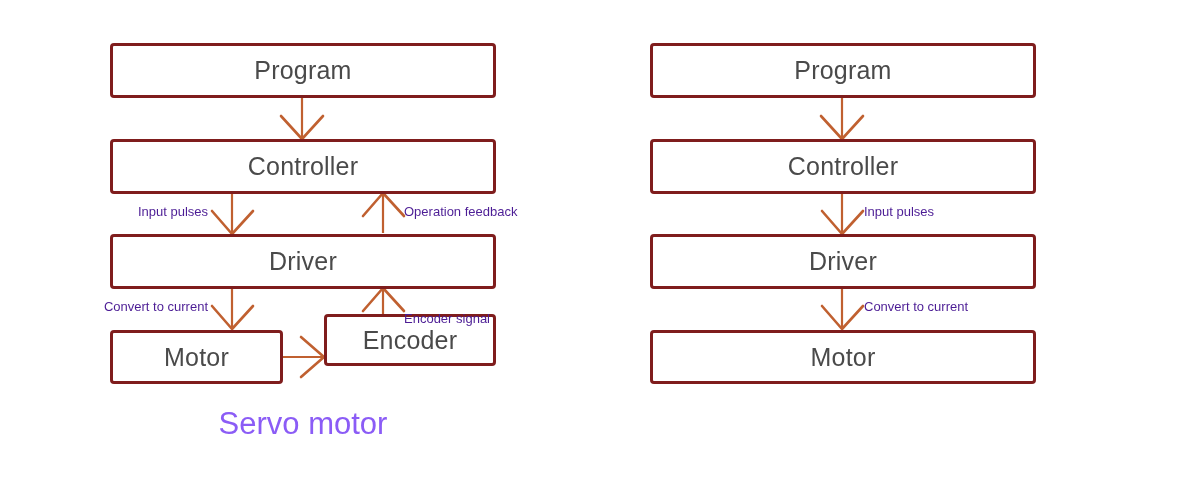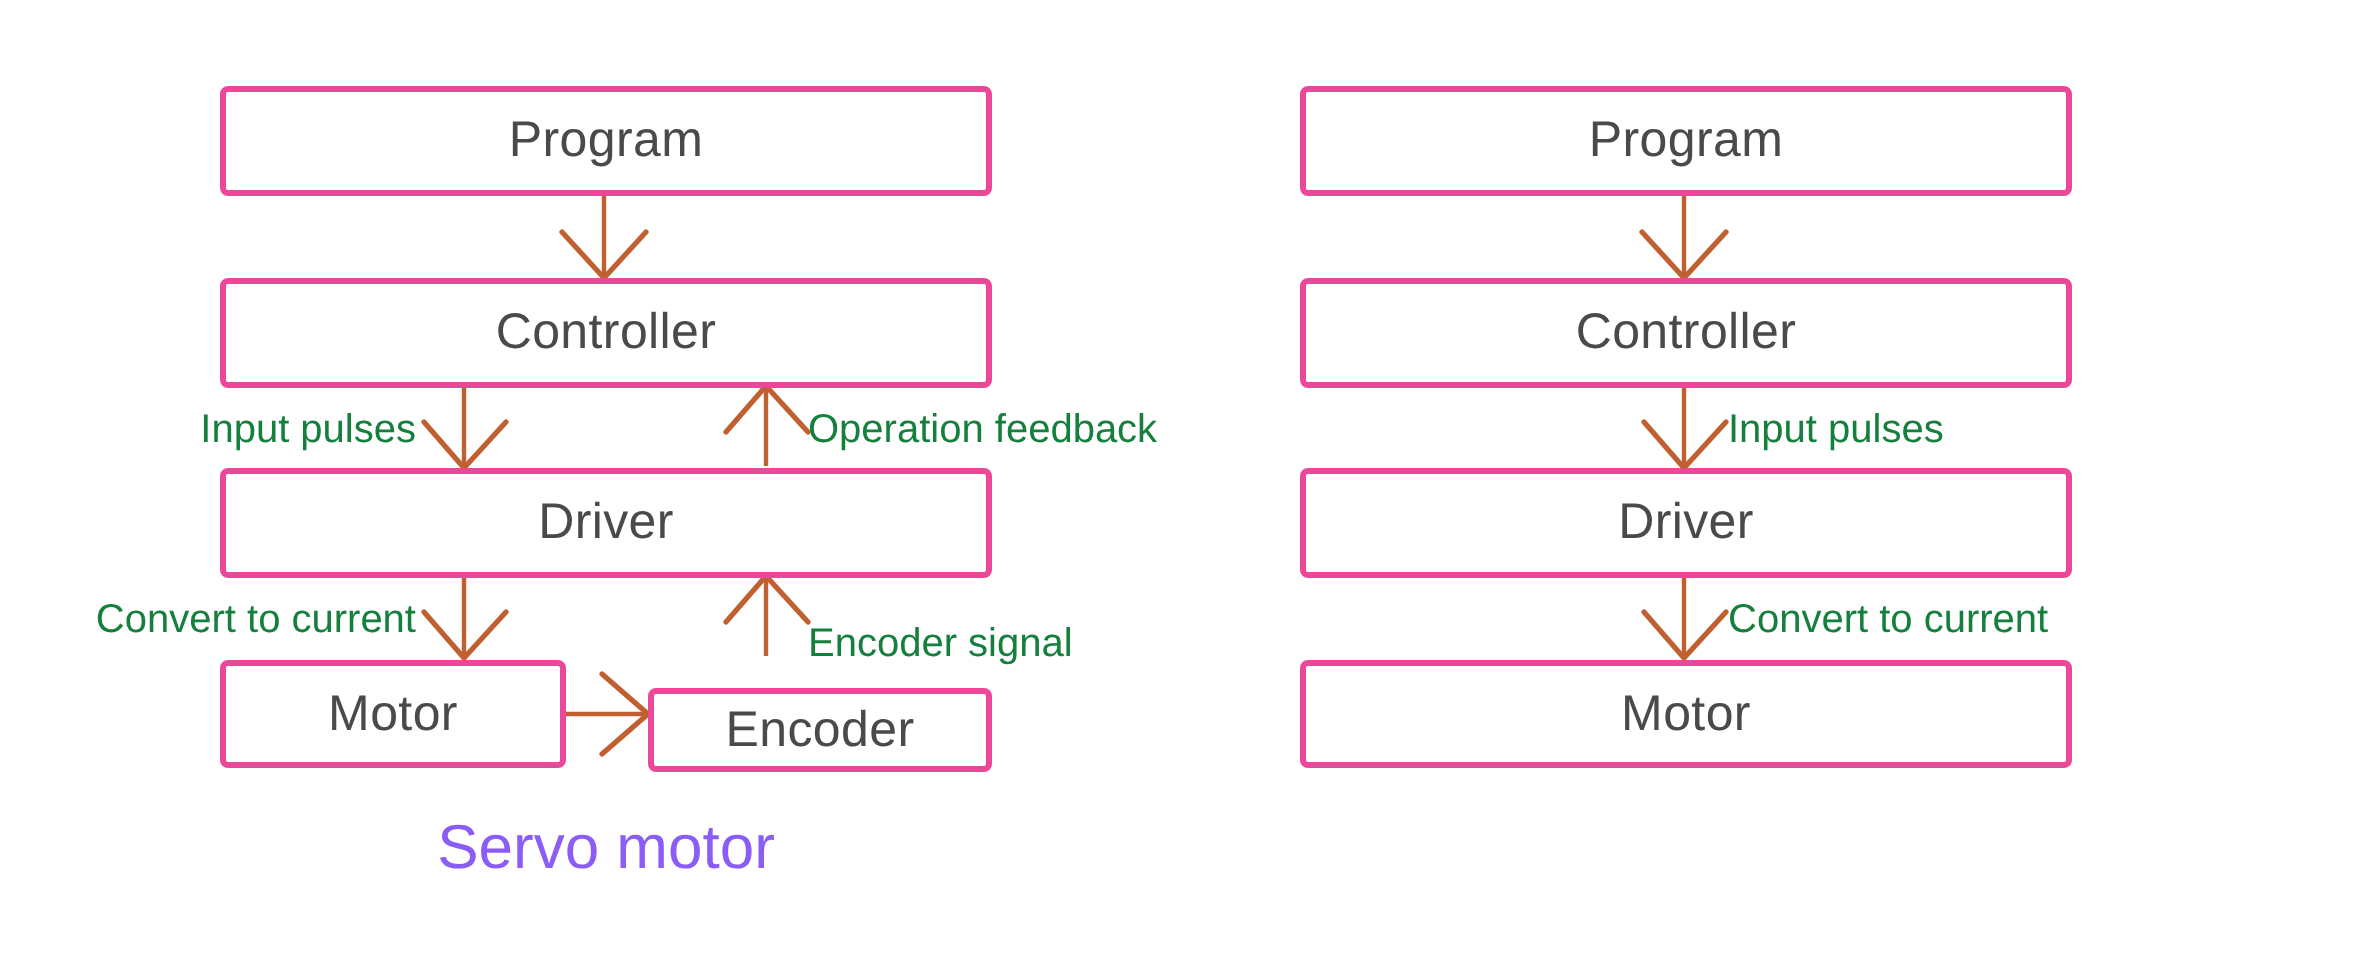--- a/index.html
+++ b/index.html
@@ -23,40 +23,40 @@
   }
   .svg-layer {
     position: absolute;
     left: 0; top: 0;
     width: 1179px;
     height: 486px;
   }
   .node-box {
     position: absolute;
     box-sizing: border-box;
-    border: 3px solid #ec4899;
+    border: 3px solid #7f1d1d;
     border-radius: 4px;
     background: #ffffff;
     display: flex;
     align-items: center;
     justify-content: center;
   }
   .node-label {
     font-family: "Liberation Sans", sans-serif;
     font-size: 25px;
     color: #4a4a4a;
     letter-spacing: 0.2px;
     line-height: 1;
     white-space: nowrap;
   }
   .edge-label {
     position: absolute;
     font-family: "Liberation Sans", sans-serif;
-    font-size: 20px;
-    color: #15803d;
+    font-size: 13px;
+    color: #4c1d95;
     white-space: nowrap;
     line-height: 1;
   }
   .edge-label.right-anchor { text-align: right; }
   .caption {
     position: absolute;
     font-family: "Liberation Sans", sans-serif;
     font-size: 31px;
     color: #8b5cf6;
     white-space: nowrap;
@@ -126,21 +126,21 @@
   </div>
 
   <div class="node-box" style="left:110px; top:234px; width:386px; height:55px;">
     <span class="node-label">Driver</span>
   </div>
 
   <div class="node-box" style="left:110px; top:330px; width:173px; height:54px;">
     <span class="node-label">Motor</span>
   </div>
 
-  <div class="node-box" style="left:324px; top:344px; width:172px; height:42px;">
+  <div class="node-box" style="left:324px; top:314px; width:172px; height:52px;">
     <span class="node-label">Encoder</span>
   </div>
 
   <div class="edge-label right-anchor" style="left:48px; top:205px; width:160px;">Input pulses</div>
 
   <div class="edge-label" style="left:404px; top:205px;">Operation feedback</div>
 
   <div class="edge-label right-anchor" style="left:18px; top:300px; width:190px;">Convert to current</div>
 
   <div class="edge-label" style="left:404px; top:312px;">Encoder signal</div>

